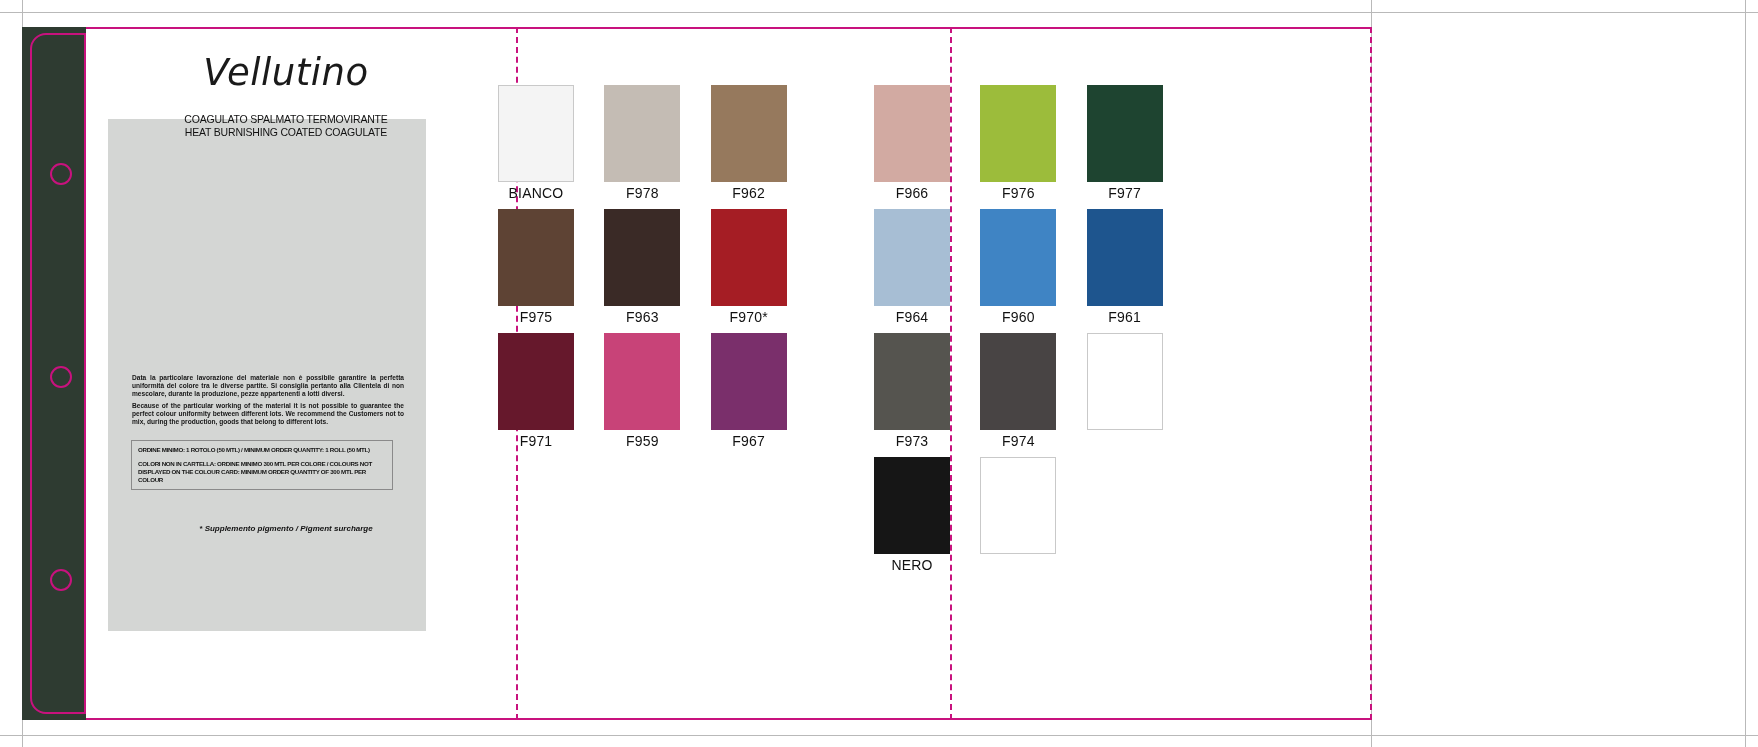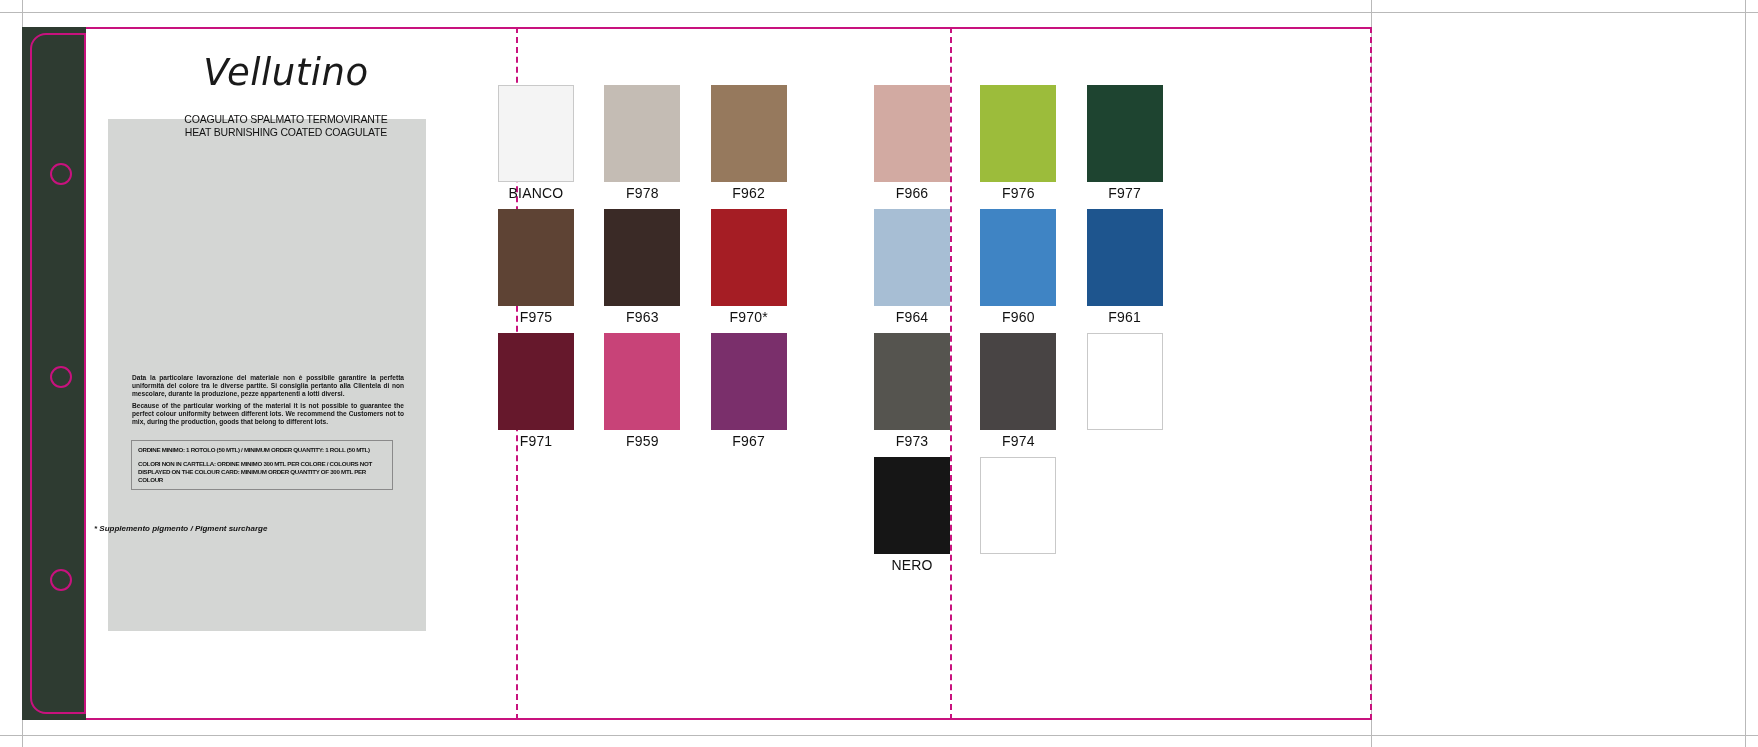--- a/index.html
+++ b/index.html
@@ -54,21 +54,21 @@
   .para.it{top:345px;}
   .para.en{top:373px;}
 
   .minbox{position:absolute;left:45px;top:411px;width:262px;
           border:1px solid #8a8a8a;background:#d4d6d4;padding:5px 6px;
           box-sizing:border-box;}
   .minbox p{margin:0 0 6px 0;font-size:6.2px;line-height:8px;font-weight:bold;
             letter-spacing:-0.3px;color:#141414;}
   .minbox p:last-child{margin-bottom:0;}
 
-  .surcharge{position:absolute;left:8px;top:495px;width:400px;
+  .surcharge{position:absolute;left:0;top:495px;width:400px;text-align:center;
              font-size:8px;font-weight:bold;font-style:italic;color:#111;}
 
   
   .swatch-grid{position:absolute;display:grid;grid-template-columns:repeat(3,1fr);
                column-gap:30px;row-gap:5px;}
   .grid-mid{left:498px;top:85px;width:289px;}
   .grid-right{left:874px;top:85px;width:289px;}
 
   .cell{width:76px;}
   .chip{width:76px;height:97px;box-sizing:border-box;}

